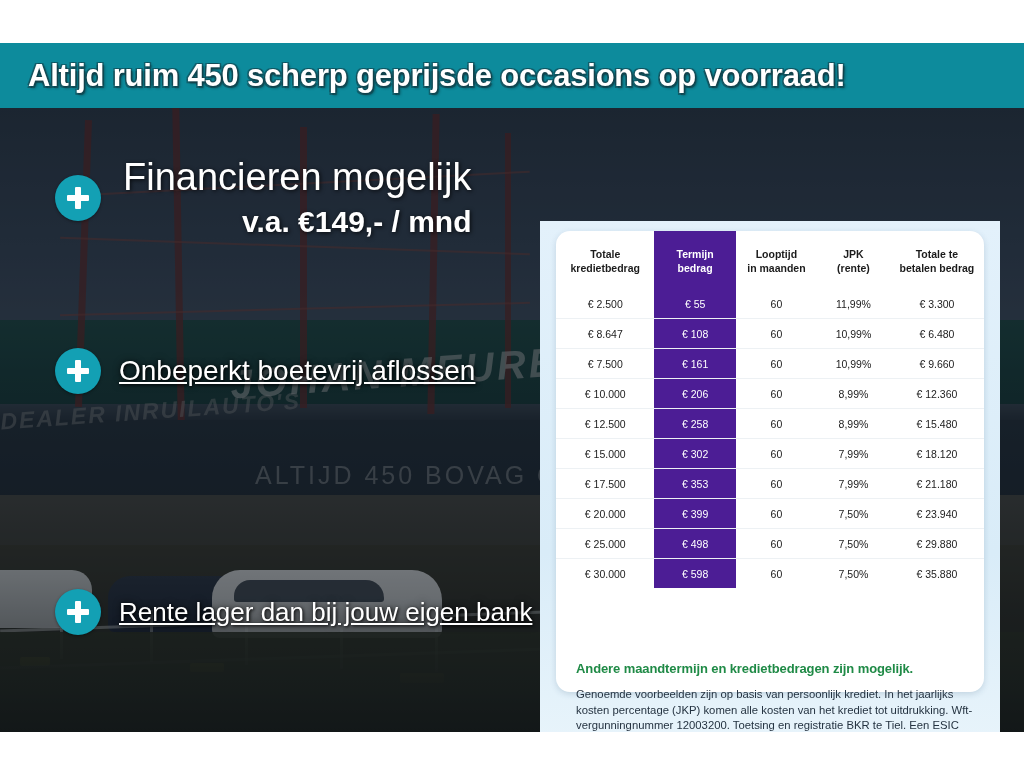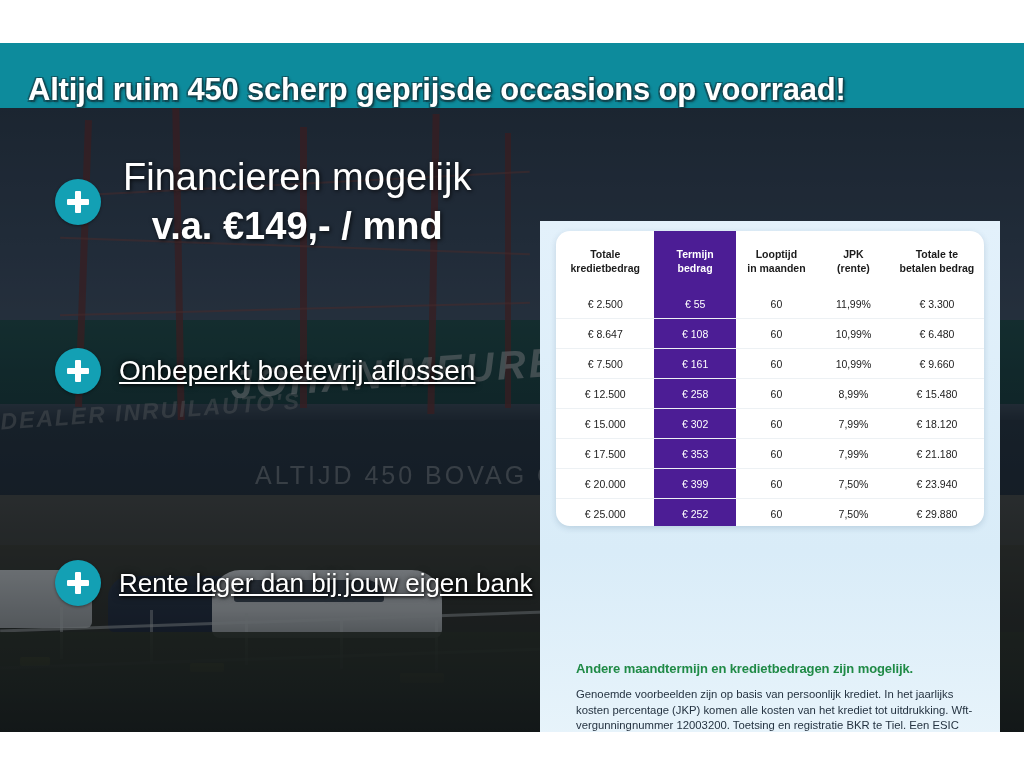--- a/index.html
+++ b/index.html
@@ -5,21 +5,21 @@
 <style>
   html,body{margin:0;padding:0;background:#ffffff;}
   body{width:1024px;height:768px;overflow:hidden;font-family:"Liberation Sans",sans-serif;}
 
   .stage{position:relative;width:1024px;height:768px;background:#ffffff;}
 
   
   .banner{
     position:absolute;left:0;top:43px;width:1024px;height:65px;
     background:#0d8b9c;
-    display:flex;align-items:flex-end;
+    display:flex;align-items:center;
   }
   .banner-text{
     font-size:31px;font-weight:bold;color:#ffffff;
     padding-left:28px;letter-spacing:-0.2px;white-space:nowrap;
     text-shadow:
       -1.5px -1.5px 0 rgba(20,60,70,.55),
        1.5px -1.5px 0 rgba(20,60,70,.55),
       -1.5px  1.5px 0 rgba(20,60,70,.55),
        1.5px  1.5px 0 rgba(20,60,70,.55),
        2px 2px 3px rgba(0,0,0,.45);
@@ -141,39 +141,39 @@
     color:#ffffff;margin-left:18px;white-space:nowrap;
     text-shadow:1px 1px 3px rgba(0,0,0,.85), 0 0 7px rgba(0,0,0,.7);
     text-decoration:underline;
   }
 
   .f-head{left:55px;top:48px;}
   .f-head .plus{align-self:center;}
   .head-lines{margin-left:22px;}
   .head-l1{font-size:38px;color:#fff;white-space:nowrap;
     text-shadow:1px 1px 4px rgba(0,0,0,.8);}
-  .head-l2{font-size:38px;font-weight:bold;color:#fff;white-space:nowrap;
-    margin-top:6px;text-align:center;
+  .head-l2{font-size:30px;font-weight:bold;color:#fff;white-space:nowrap;
+    margin-top:6px;text-align:right;
     text-shadow:1px 1px 4px rgba(0,0,0,.8);}
 
   .f1{left:55px;top:240px;}
   .f1 .feature-label{font-size:28px;}
   .f2{left:55px;top:357px;}
   .f2 .feature-label{font-size:28px;}
-  .f3{left:55px;top:452px;}
+  .f3{left:55px;top:481px;}
   .f3 .feature-label{font-size:26px;}
 
   
   .panel{
     position:absolute;left:540px;top:113px;width:460px;height:602px;
     background:linear-gradient(180deg,#e3f1fb 0%,#d9ecf8 55%,#eef7fc 100%);
     overflow:hidden;
   }
   .card{
-    position:absolute;left:16px;top:10px;width:428px;height:295px;
+    position:absolute;left:16px;top:10px;width:428px;height:461px;
     background:#ffffff;border-radius:14px;
     box-shadow:0 2px 6px rgba(40,80,110,.18);
     overflow:hidden;
   }
   table.rates{
     width:100%;border-collapse:collapse;table-layout:fixed;
   }
   table.rates th,table.rates td{
     text-align:center;font-size:10px;color:#1b1b1b;padding:0;
   }
@@ -324,20 +324,27 @@
                 <td>€ 6.480</td>
               </tr>
               <tr>
                 <td>€ 7.500</td>
                 <td class="col-hi">€ 161</td>
                 <td>60</td>
                 <td>10,99%</td>
                 <td>€ 9.660</td>
               </tr>
               <tr>
+                <td>€ 10.000</td>
+                <td class="col-hi">€ 206</td>
+                <td>60</td>
+                <td>8,99%</td>
+                <td>€ 12.360</td>
+              </tr>
+              <tr>
                 <td>€ 12.500</td>
                 <td class="col-hi">€ 258</td>
                 <td>60</td>
                 <td>8,99%</td>
                 <td>€ 15.480</td>
               </tr>
               <tr>
                 <td>€ 15.000</td>
                 <td class="col-hi">€ 302</td>
                 <td>60</td>
@@ -353,21 +360,21 @@
               </tr>
               <tr>
                 <td>€ 20.000</td>
                 <td class="col-hi">€ 399</td>
                 <td>60</td>
                 <td>7,50%</td>
                 <td>€ 23.940</td>
               </tr>
               <tr>
                 <td>€ 25.000</td>
-                <td class="col-hi">€ 252</td>
+                <td class="col-hi">€ 498</td>
                 <td>60</td>
                 <td>7,50%</td>
                 <td>€ 29.880</td>
               </tr>
               <tr>
                 <td>€ 30.000</td>
                 <td class="col-hi">€ 598</td>
                 <td>60</td>
                 <td>7,50%</td>
                 <td>€ 35.880</td>

